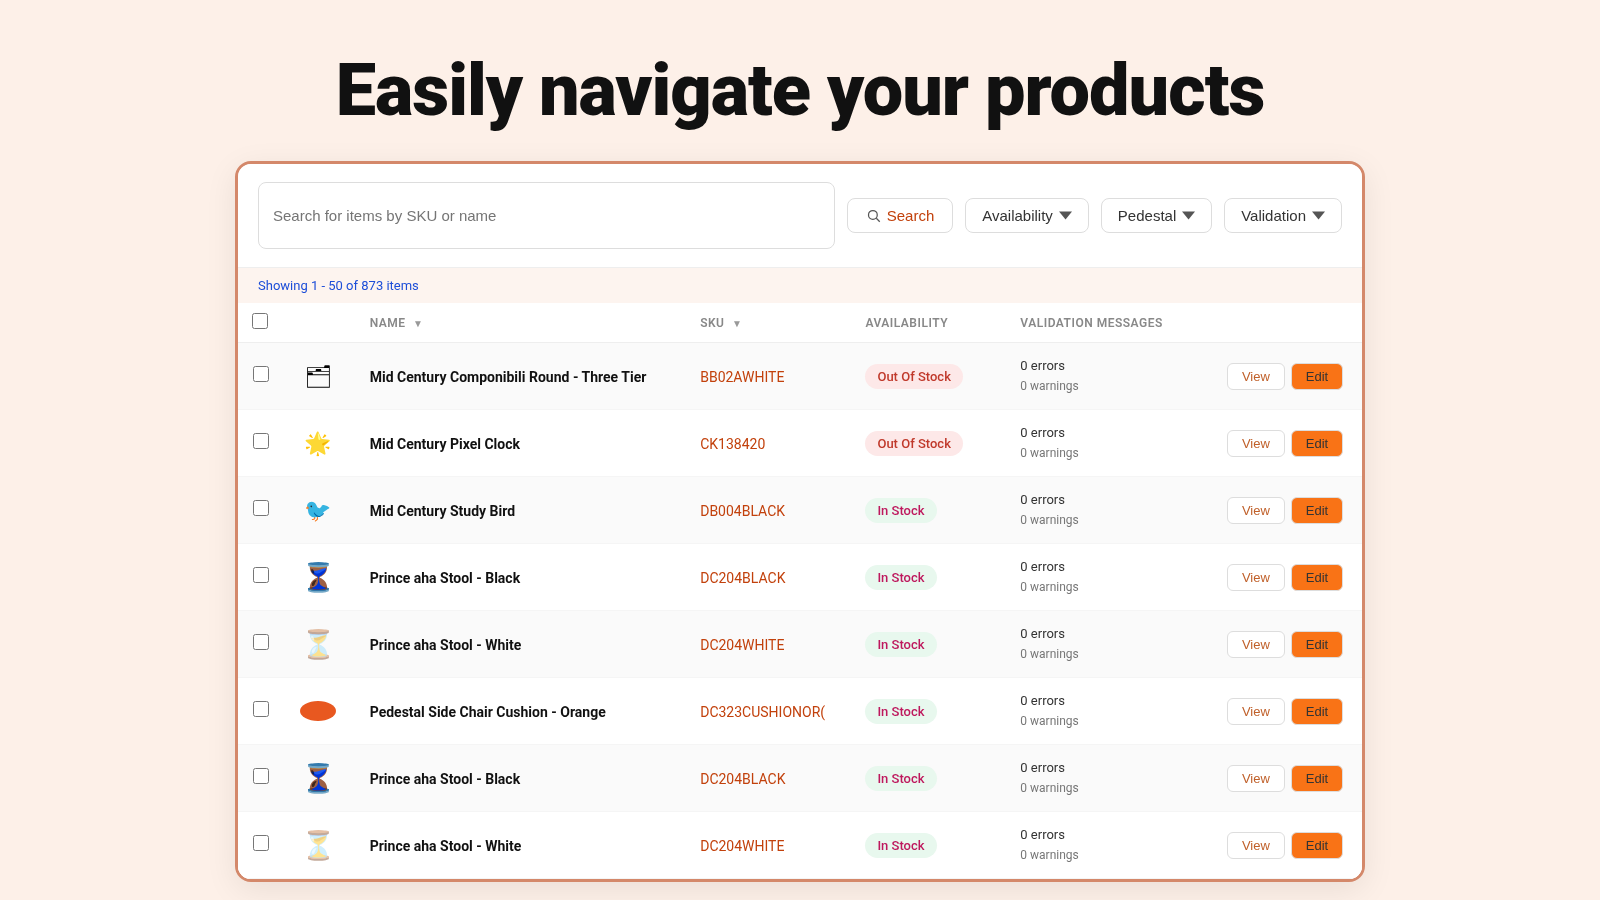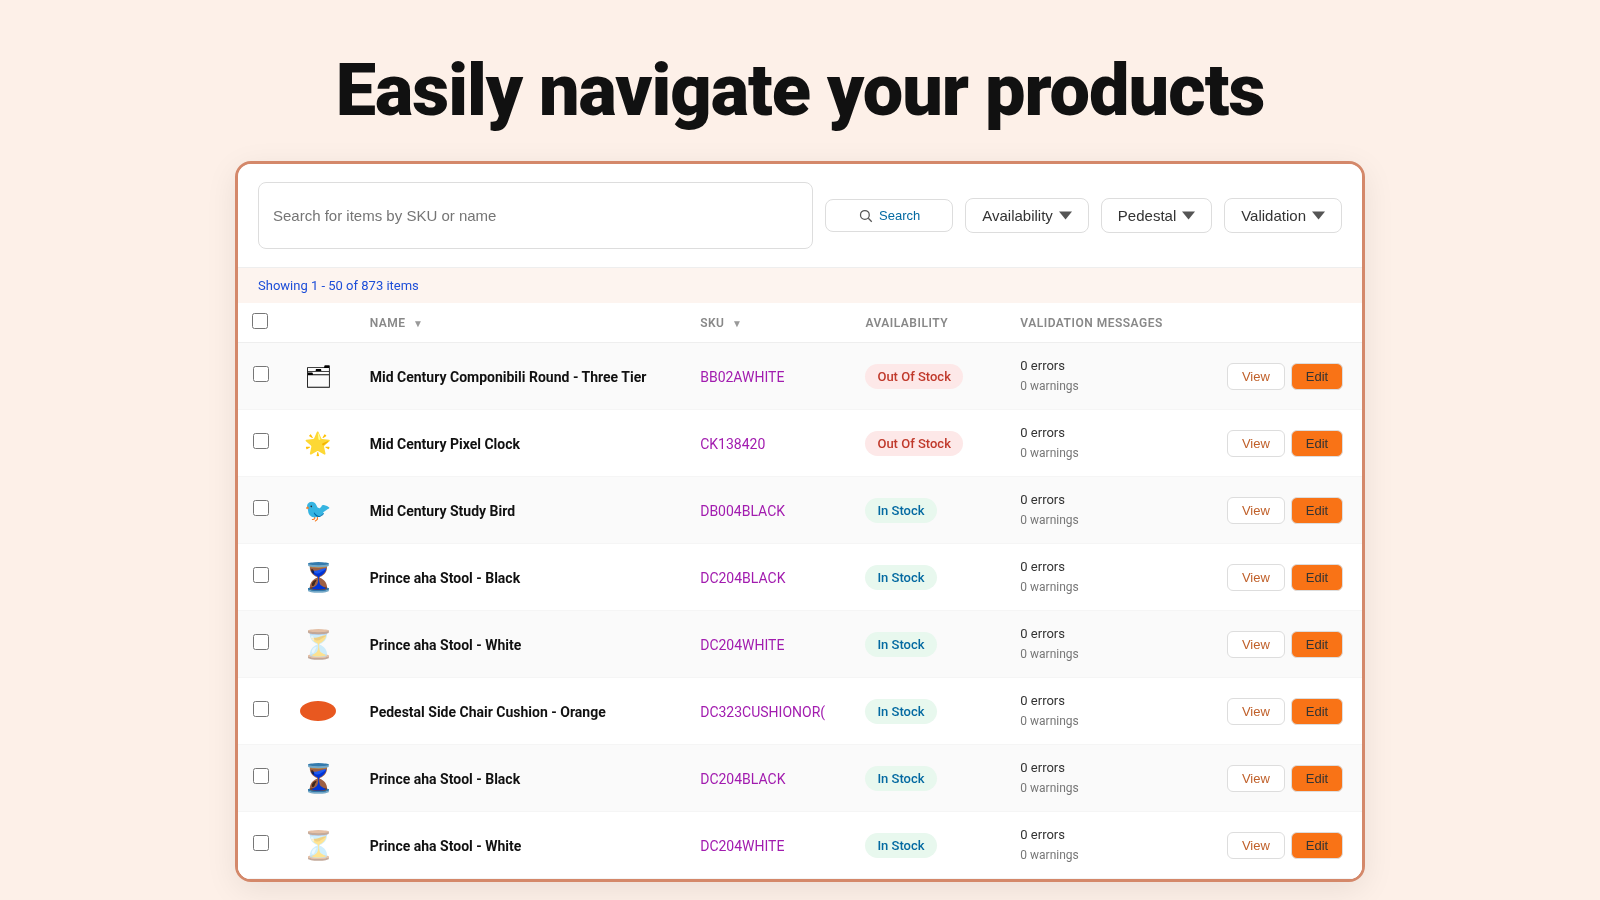--- a/index.html
+++ b/index.html
@@ -59,23 +59,23 @@
       background: transparent;
     }
 
     .search-button {
       display: flex;
       align-items: center;
       gap: 6px;
       background: #fff;
       border: 1px solid #ddd;
       border-radius: 8px;
-      padding: 8px 32px;
-      font-size: 13px;
-      color: #0369a1;
+      padding: 8px 18px;
+      font-size: 15px;
+      color: #c2410c;
       cursor: pointer;
       white-space: nowrap;
     }
 
     .search-button svg {
       width: 15px;
       height: 15px;
       stroke: #555;
       fill: none;
       stroke-width: 2;
@@ -172,39 +172,39 @@
     }
 
     .product-name {
       font-size: 14px;
       font-weight: 700;
       color: #111;
     }
 
     .sku-text {
       font-size: 14px;
-      color: #a21caf;
+      color: #c2410c;
     }
 
     .badge {
       display: inline-block;
       padding: 5px 12px;
       border-radius: 20px;
       font-size: 13px;
       font-weight: 500;
     }
 
     .badge-out {
       background: #fde8e8;
       color: #c0392b;
     }
 
     .badge-in {
       background: #e8f8ee;
-      color: #0369a1;
+      color: #be185d;
     }
 
     .validation-cell {
       font-size: 13px;
       color: #555;
       line-height: 1.6;
     }
 
     .validation-cell .errors { color: #333; }
     .validation-cell .warnings { color: #777; font-size: 12px; }

